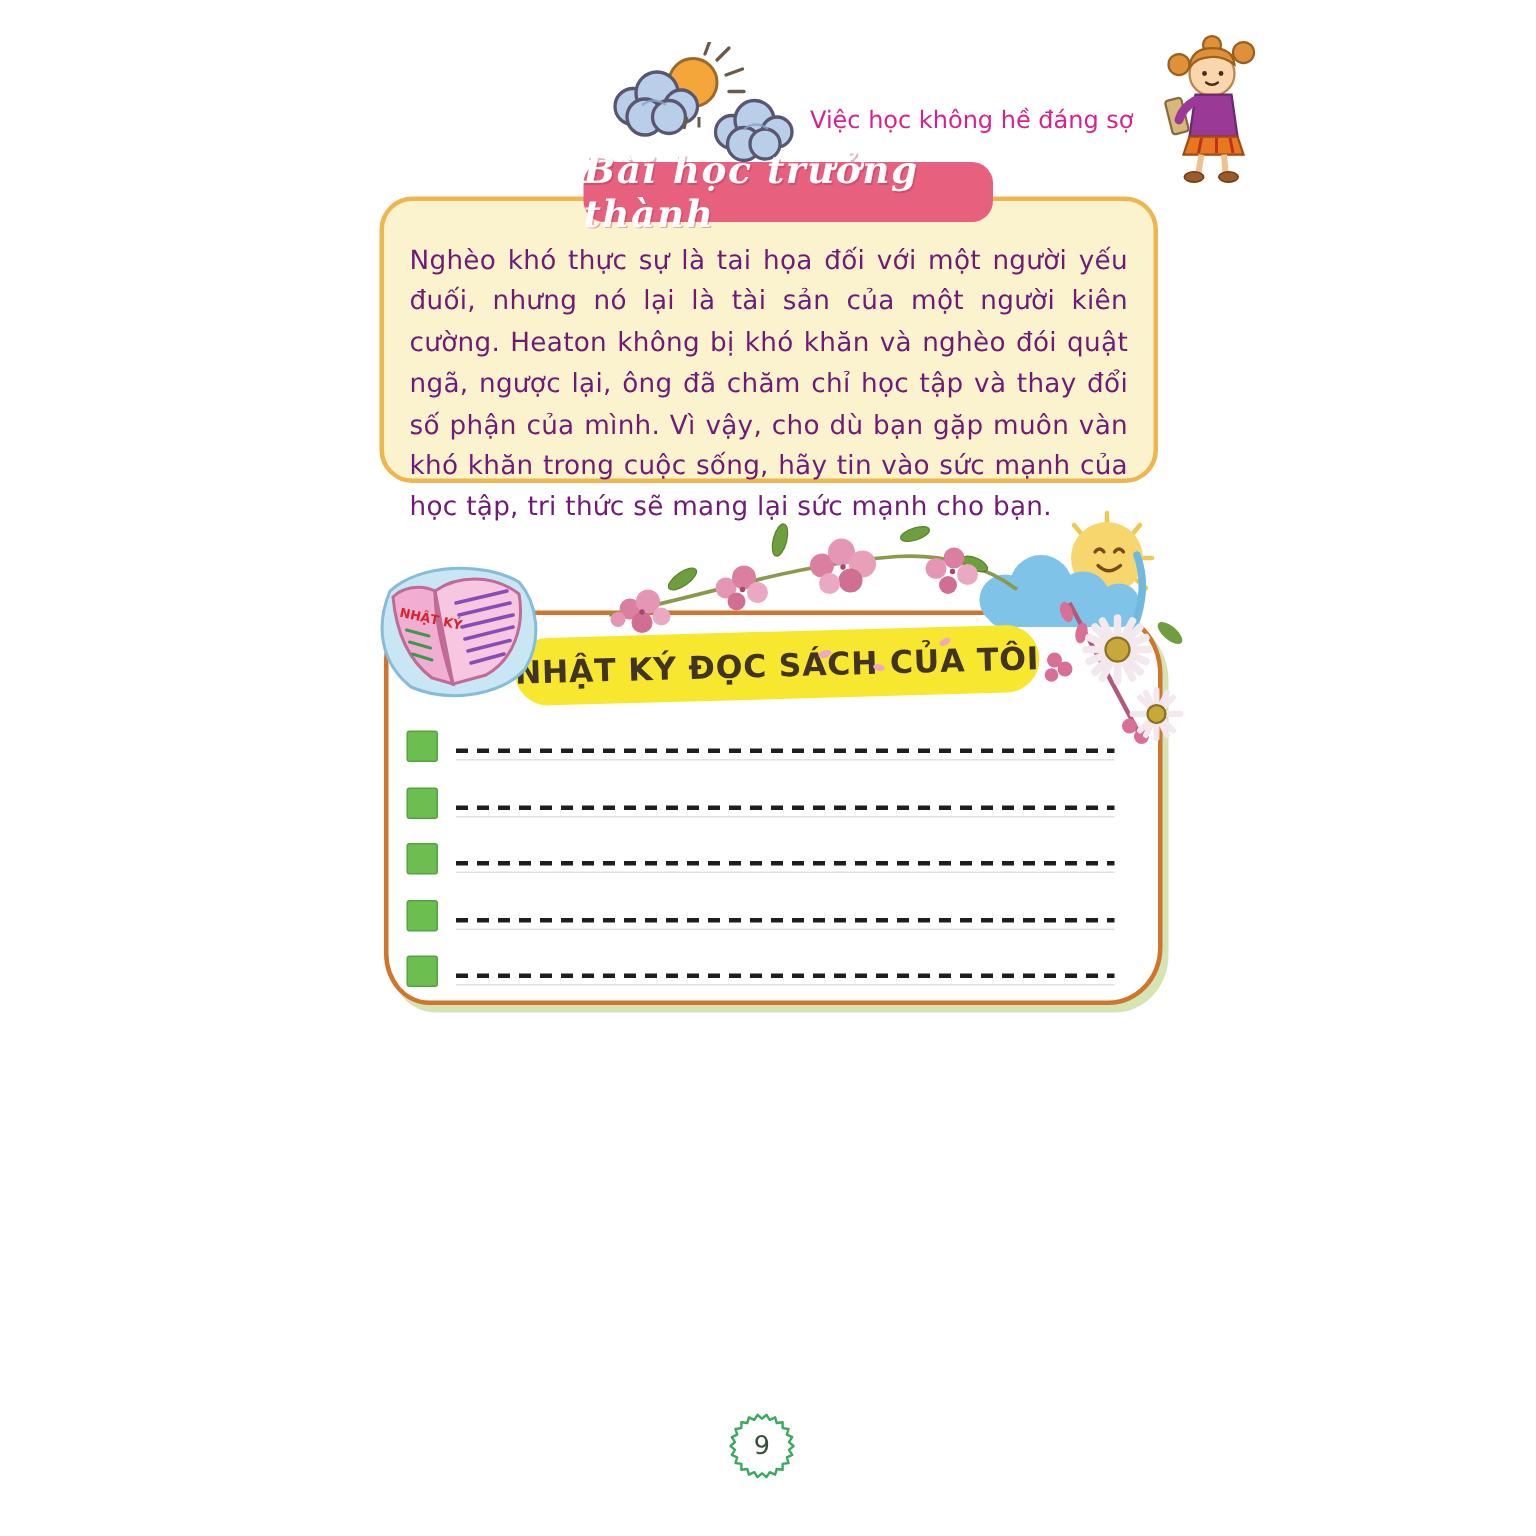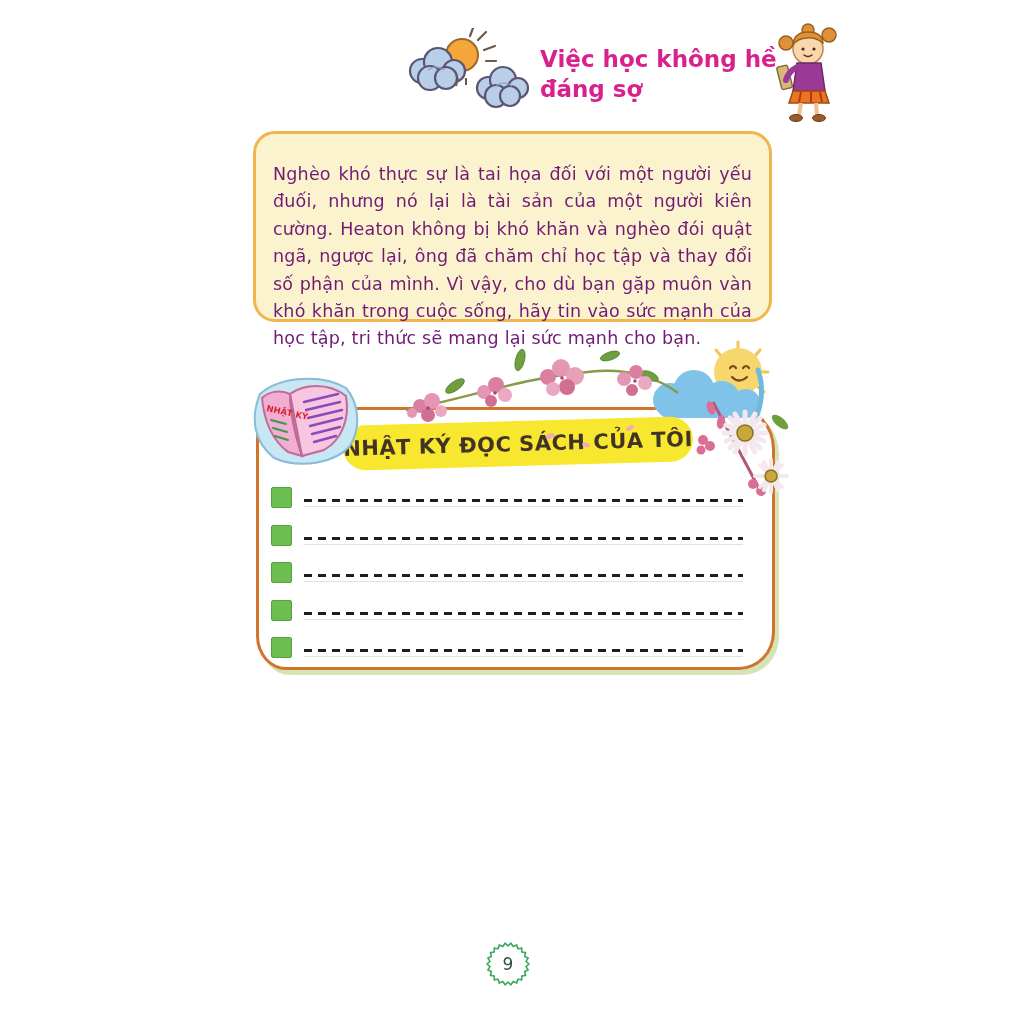--- a/index.html
+++ b/index.html
@@ -5,22 +5,22 @@
   * { margin:0; padding:0; box-sizing:border-box; }
   html,body { background:#ffffff; }
   .page {
     position:relative; width:1024px; height:1024px; margin:0 auto;
     background:#ffffff; overflow:hidden;
     font-family:"DejaVu Sans","Liberation Sans",sans-serif;
   }
   
   .header-illus { position:absolute; left:400px; top:28px; width:138px; height:86px; }
   .header-title {
-    position:absolute; left:540px; top:44px; width:240px;
-    font-size:23px; font-weight:bold; color:#D9218E; letter-spacing:0px; line-height:30px;
+    position:absolute; left:540px; top:65px; width:240px;
+    font-size:16px; font-weight:normal; color:#D9218E; letter-spacing:0px; line-height:30px;
   }
   .girl-illus { position:absolute; left:770px; top:22px; width:96px; height:102px; }
 
   
   .banner {
     position:absolute; left:389px; top:108px; width:273px; height:40px;
     background:#E7617F; border-radius:14px; z-index:5;
     display:flex; align-items:center; justify-content:center;
   }
   .banner-label {
@@ -135,20 +135,23 @@
     <path d="M23,69 L55,69 L59,81 L19,81 Z" fill="#E87820" stroke="#A04A10" stroke-width="1.5"></path>
     <line x1="31" y1="70" x2="29" y2="80" stroke="#C03020" stroke-width="2"></line>
     <line x1="41" y1="70" x2="41" y2="80" stroke="#C03020" stroke-width="2"></line>
     <line x1="50" y1="70" x2="52" y2="80" stroke="#C03020" stroke-width="2"></line>
     <line x1="31" y1="81" x2="29" y2="93" stroke="#F0C090" stroke-width="4"></line>
     <line x1="46" y1="81" x2="47" y2="93" stroke="#F0C090" stroke-width="4"></line>
     <ellipse cx="26" cy="96" rx="6.5" ry="3.5" fill="#9A5A2A" stroke="#6A3A10"></ellipse>
     <ellipse cx="49" cy="96" rx="6.5" ry="3.5" fill="#9A5A2A" stroke="#6A3A10"></ellipse>
   </svg>
 
+  <div class="banner">
+    <span class="banner-label">Bài học trưởng thành</span>
+  </div>
 
   <div class="lesson-box">
     <p class="lesson-text">Nghèo khó thực sự là tai họa đối với một người yếu đuối, nhưng nó lại là tài sản của một người kiên cường. Heaton không bị khó khăn và nghèo đói quật ngã, ngược lại, ông đã chăm chỉ học tập và thay đổi số phận của mình. Vì vậy, cho dù bạn gặp muôn vàn khó khăn trong cuộc sống, hãy tin vào sức mạnh của học tập, tri thức sẽ mang lại sức mạnh cho bạn.</p>
   </div>
 
   <div class="journal-box">
     <div class="journal-lines">
       <div class="journal-row">
         <span class="bullet-square"></span>
         <span class="dash-wrap">

